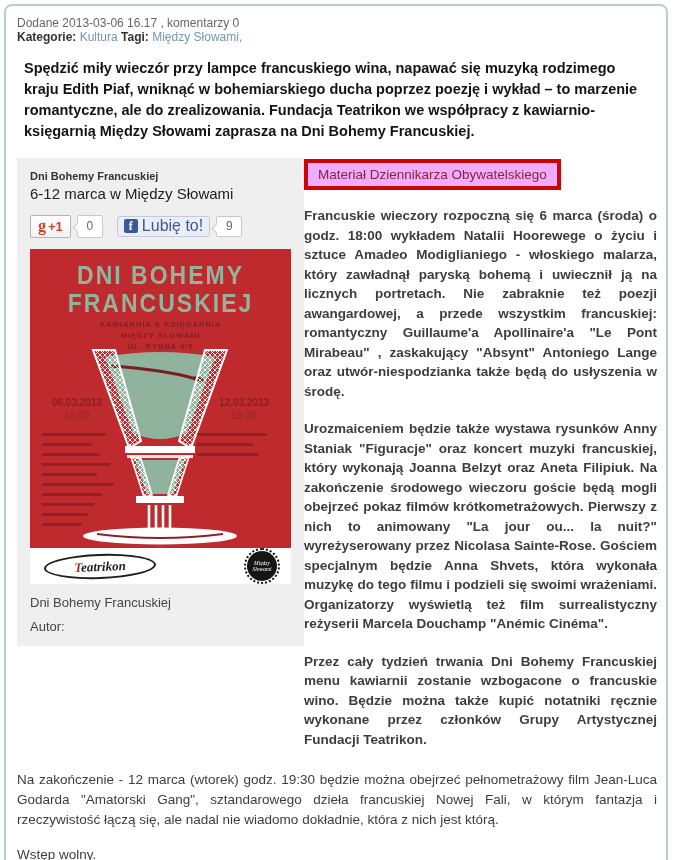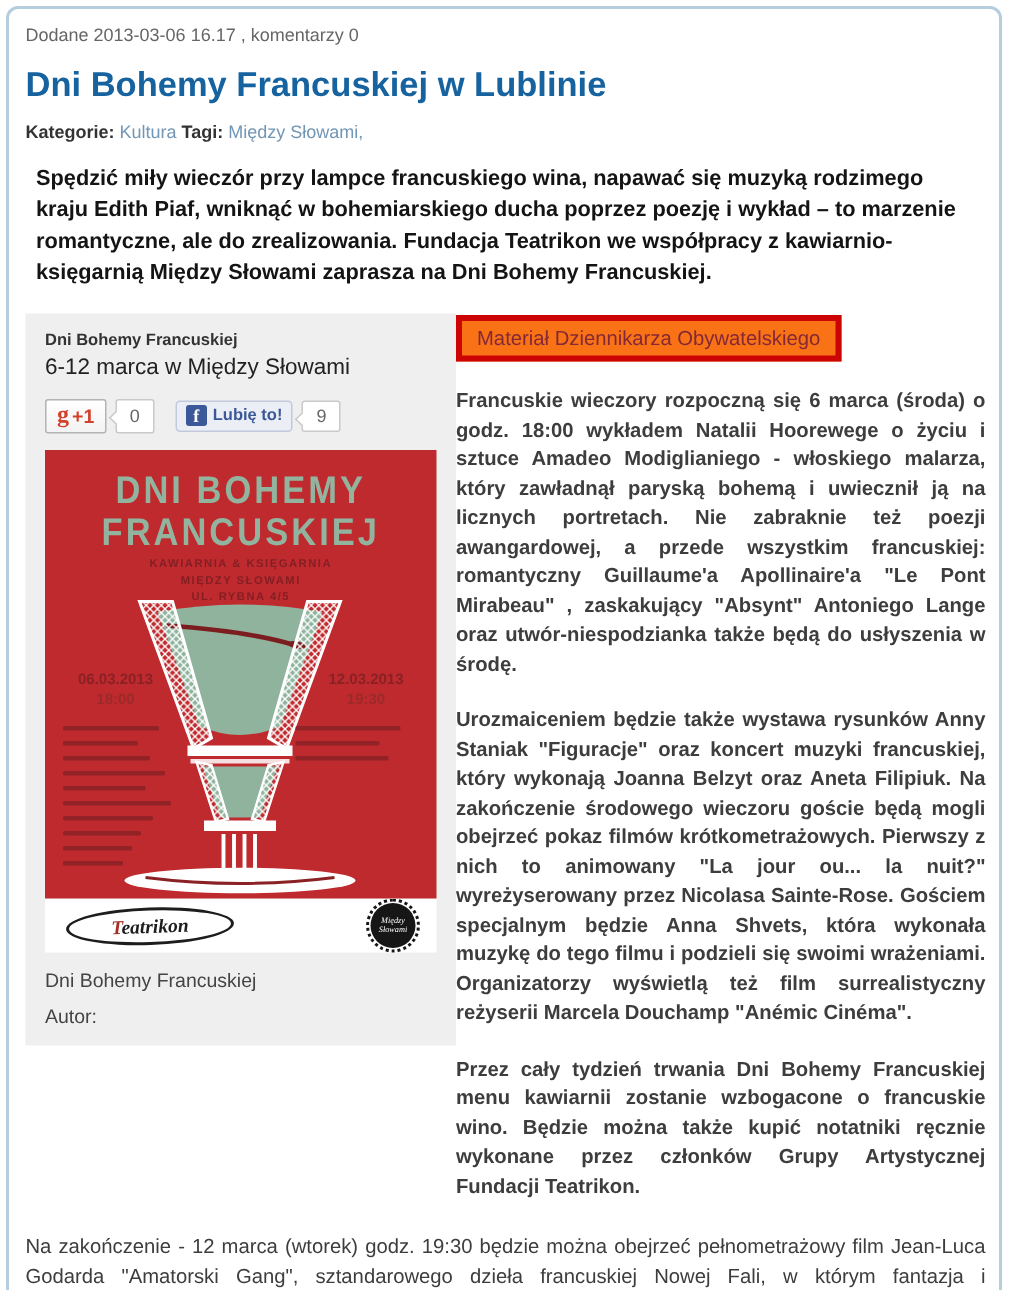--- a/index.html
+++ b/index.html
@@ -51,21 +51,21 @@
     border-left:1px solid #c9c9c9;border-bottom:1px solid #c9c9c9;transform:rotate(45deg);
   }
   .fb-btn{
     display:inline-flex;align-items:center;gap:4px;height:21px;padding:0 6px;margin-left:14px;
     background:#eceef5;border:1px solid #c3c9dd;border-radius:3px;cursor:pointer;
   }
   .fb-f{
     width:14px;height:14px;background:var(--fb_blue);color:#fff;border-radius:2px;
     font-family:"Liberation Serif",serif;font-weight:bold;font-size:12px;line-height:14px;text-align:center;
   }
-  .fb-label{color:var(--fb_blue);font-weight:bold;font-size:11px;}
+  .fb-label{color:var(--fb_blue);font-weight:normal;font-size:16px;}
   .fb-count{height:21px;line-height:19px;}
   
   .poster{width:227px;cursor:pointer;}
   .poster-red{position:relative;width:261px;height:299px;background:var(--poster_red);overflow:hidden;}
   .poster-title{
     position:absolute;top:13px;left:0;width:100%;text-align:center;
     color:var(--poster_green);font-weight:bold;font-size:23px;line-height:25px;
     letter-spacing:2px;transform:scaleY(1.12);transform-origin:top;
   }
   .poster-sub{
@@ -95,39 +95,38 @@
   .logo-ms{
     width:30px;height:30px;background:#161616;border-radius:50%;outline:2px dotted #161616;outline-offset:1px;
     color:#fff;font-family:"Liberation Serif",serif;font-style:italic;font-size:5.5px;line-height:6px;
     display:flex;align-items:center;justify-content:center;text-align:center;
   }
   .poster-caption{margin-top:11px;font-size:13px;color:#444;}
   .poster-author{margin-top:9px;font-size:13px;color:#444;}
   
   .right-col{flex:1;min-width:0;}
   .badge-box{
-    display:inline-block;border:4px solid var(--badge_border);background:#f97316;
+    display:inline-block;border:4px solid var(--badge_border);background:#f0abfc;
     padding:4px 10px;color:var(--badge_text);font-size:13.5px;margin:1px 18px 16px 0;
   }
   .article p{font-size:13.5px;line-height:19.5px;color:var(--body_text);text-align:justify;margin:0 0 18px 0;font-weight:bold;}
   
   .bottom-section{margin-top:3px;}
   .bottom-section p{font-size:13.5px;line-height:20px;color:var(--body_text);text-align:justify;margin:0 0 0 0;}
   .free-entry{margin-top:15px !important;color:var(--body_text);}
 </style>
 </head>
 <body>
 
 <div class="page-frame"></div>
 
 <div class="content">
 
   <div class="posted-meta">Dodane 2013-03-06 16.17 , komentarzy 0</div>
 
-  <h1 class="page-title">Dni Bohemy Francuskiej w Lublinie</h1>
 
   <div class="meta-line">
     <span class="lbl">Kategorie:</span>
     <a href="#">Kultura</a>
     <span class="lbl">Tagi:</span>
     <a href="#">Między Słowami,</a>
   </div>
 
   <p class="lead">Spędzić miły wieczór przy lampce francuskiego wina, napawać się muzyką rodzimego kraju Edith Piaf, wniknąć w bohemiarskiego ducha poprzez poezję i wykład – to marzenie romantyczne, ale do zrealizowania. Fundacja Teatrikon we współpracy z kawiarnio-księgarnią Między Słowami zaprasza na Dni Bohemy Francuskiej.</p>
 

